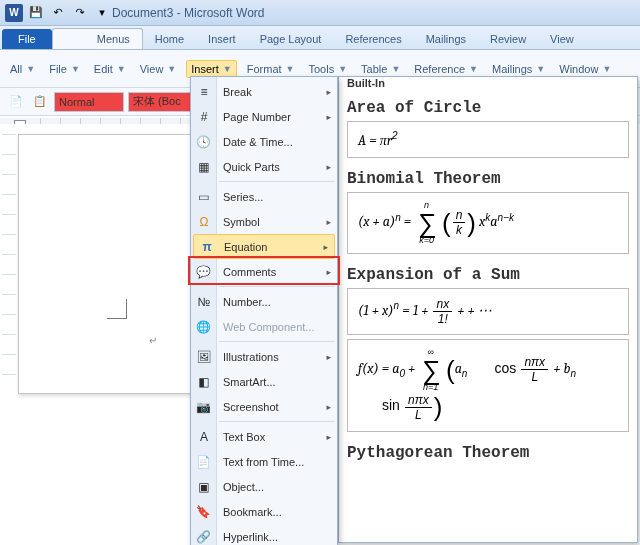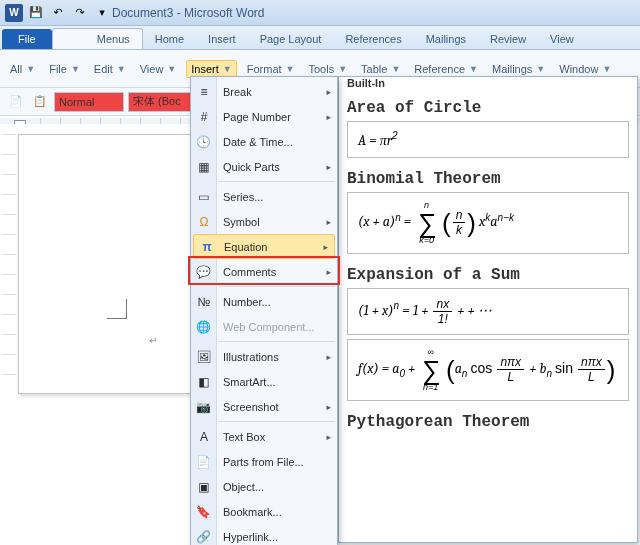--- a/index.html
+++ b/index.html
@@ -46,21 +46,21 @@
 .menu-item .arw { position:absolute; right:6px; font-size:9px; color:#5a5a5a;}
 .menu-item .mi-icon { position:absolute; left:5px; width:16px; height:16px; display:flex; align-items:center; justify-content:center; font-size:12px;}
 .menu-item.hot { background:#ffe9a8; border:1px solid #f6c65b; margin:0 2px; border-radius:2px; padding-left:30px;}
 .menu .hl-eq { position:absolute; left:-3px; width:152px; height:29px; border:2px solid #e1302a; z-index:3; pointer-events:none;}
 .sep { height:1px; background:#d0ddea; margin:2px 2px 2px 28px;}
 
 .gallery { position:absolute; left:338px; top:76px; right:2px; bottom:2px; background:#fff; border:1px solid #9db4cc; box-shadow:2px 3px 6px rgba(0,0,0,.25); z-index:9; overflow:hidden;}
 .gallery .ghdr { font-weight:bold; font-size:11px; color:#333; padding:0 8px 2px;}
 .gallery .sub { font-weight:bold; font-size:16px; color:#333; padding:8px 8px 2px;font-family:Liberation Mono, monospace;}
 .gallery .eqbox { margin:2px 8px 4px; border:1px solid #bcbcbc; background:#fff; padding:8px 10px; font-family: Cambria, "Times New Roman", serif; font-size:14px; font-style:italic; color:#000; min-height:32px;}
-.gallery .eqbox .roman { font-style:normal; }
+.gallery .eqbox .roman { font-style:normal;margin-left:24px; }
 .gallery .eqbox sup, .gallery .eqbox sub { font-size:10px; font-style:italic;}
 .bigop { font-size:26px; font-style:normal; display:inline-block; vertical-align:middle; line-height:1; margin:0 2px;}
 .frac { display:inline-block; vertical-align:middle; text-align:center; margin:0 2px;}
 .frac .num { display:block; border-bottom:1px solid #000; padding:0 3px; font-size:12px;}
 .frac .den { display:block; padding:0 3px; font-size:12px;}
 .stack { display:inline-block; vertical-align:middle; text-align:center; font-size:9px; line-height:1; margin:0 1px;}
 .stack span { display:block; font-style:italic;}
 .paren { font-size:26px; font-style:normal; vertical-align:middle;}
 </style>
 </head>
@@ -233,21 +233,21 @@
       <span class="arw">▸</span>
     </div>
   <div class="sep"></div>
   <div class="menu-item">
       <span class="mi-icon">A</span>
       <span>Text Box</span>
       <span class="arw">▸</span>
     </div>
   <div class="menu-item">
       <span class="mi-icon">📄</span>
-      <span>Parts from File...</span>
+      <span>Text from Time...</span>
     </div>
   <div class="menu-item">
       <span class="mi-icon">▣</span>
       <span>Object...</span>
     </div>
   <div class="menu-item">
       <span class="mi-icon">🔖</span>
       <span>Bookmark...</span>
     </div>
   <div class="menu-item">

